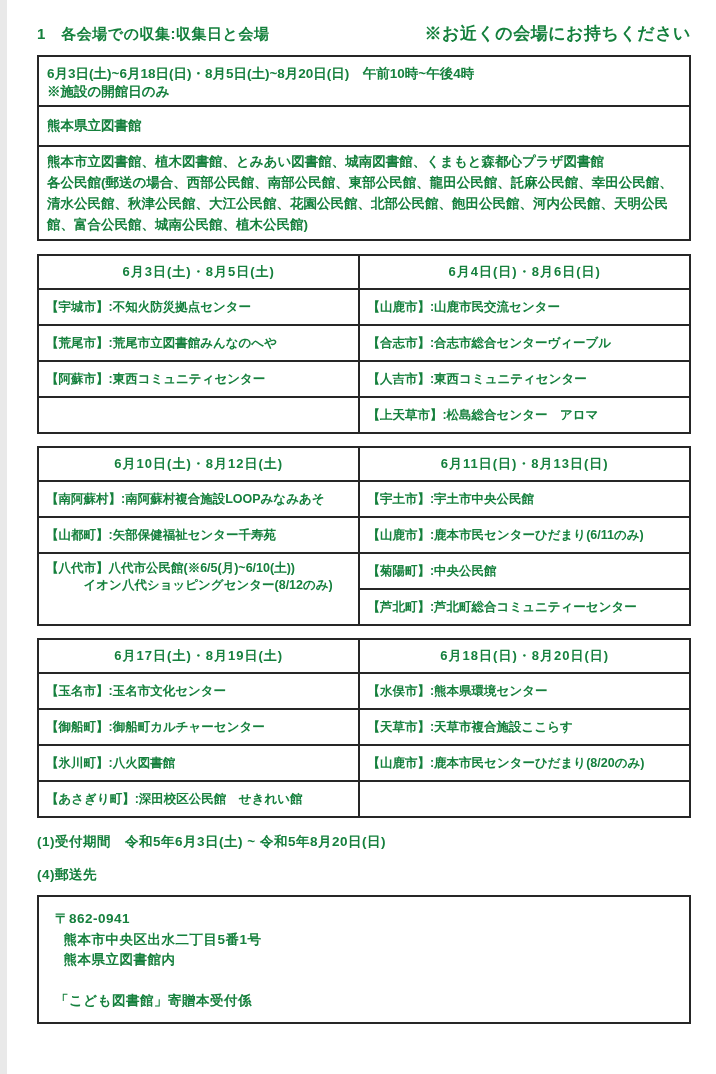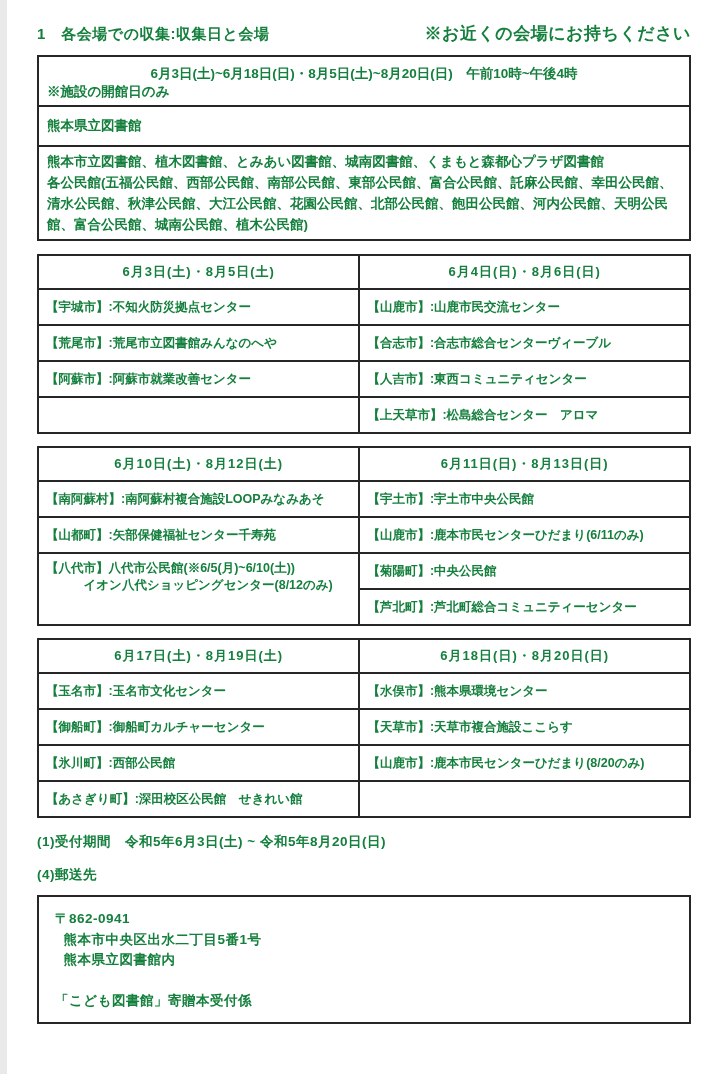--- a/index.html
+++ b/index.html
@@ -10,21 +10,21 @@
     padding:18px 32px 0 30px;overflow:hidden;position:relative;margin-left:7px;
   }
   .head-row{display:flex;justify-content:space-between;align-items:baseline;margin:4px 0 10px 0;}
   .h1{font-size:15px;letter-spacing:0.5px;}
   .note-big{font-size:17px;letter-spacing:0.5px;}
   table.tbl{width:100%;border-collapse:collapse;table-layout:fixed;}
   table.tbl,.tbl th,.tbl td{border:2px solid #262626;}
   
   .main{margin-bottom:13px;}
   .main td{padding:4px 8px;font-size:13.5px;}
-  .mt-head .date-line{text-align:center;font-size:13.5px;padding-top:4px;}
+  .mt-head .date-line{text-align:left;font-size:13.5px;padding-top:4px;}
   .mt-head .open-note{padding-right:22px;font-size:13.5px;}
   .mt-row{height:30px;}
   .mt-list{line-height:21px;white-space:pre-line;padding:6px 8px;height:80px;}
   
   .sched{margin-bottom:12px;}
   .sched col.c-l{width:49.3%;}
   .sched col.c-r{width:50.7%;}
   .sched th{height:30px;font-size:13px;text-align:center;letter-spacing:1px;}
   .sched td{height:30px;font-size:12.5px;padding:2px 7px;white-space:pre-wrap;overflow:hidden;line-height:17px;}
   .sched td.tall{vertical-align:top;padding-top:6px;}
@@ -50,21 +50,21 @@
       <td class="mt-head">
         <div class="date-line">6月3日(土)~6月18日(日)・8月5日(土)~8月20日(日)　午前10時~午後4時</div>
         <div class="open-note">※施設の開館日のみ</div>
       </td>
     </tr>
     <tr>
       <td class="mt-row">熊本県立図書館</td>
     </tr>
     <tr>
       <td class="mt-list">熊本市立図書館、植木図書館、とみあい図書館、城南図書館、くまもと森都心プラザ図書館
-各公民館(五福公民館、西部公民館、南部公民館、東部公民館、富合公民館、託麻公民館、幸田公民館、清水公民館、秋津公民館、大江公民館、花園公民館、北部公民館、飽田公民館、河内公民館、天明公民館、富合公民館、城南公民館、植木公民館)</td>
+各公民館(郵送の場合、西部公民館、南部公民館、東部公民館、龍田公民館、託麻公民館、幸田公民館、清水公民館、秋津公民館、大江公民館、花園公民館、北部公民館、飽田公民館、河内公民館、天明公民館、富合公民館、城南公民館、植木公民館)</td>
     </tr>
   </tbody>
     </table>
 
   <table class="tbl sched">
     <colgroup>
         <col class="c-l">
         <col class="c-r">
       </colgroup>
     <tbody>
@@ -74,21 +74,21 @@
     </tr>
     <tr>
       <td>【宇城市】:不知火防災拠点センター</td>
       <td>【山鹿市】:山鹿市民交流センター</td>
     </tr>
     <tr>
       <td>【荒尾市】:荒尾市立図書館みんなのへや</td>
       <td>【合志市】:合志市総合センターヴィーブル</td>
     </tr>
     <tr>
-      <td>【阿蘇市】:阿蘇市就業改善センター</td>
+      <td>【阿蘇市】:東西コミュニティセンター</td>
       <td>【人吉市】:東西コミュニティセンター</td>
     </tr>
     <tr>
       <td></td>
       <td>【上天草市】:松島総合センター　アロマ</td>
     </tr>
   </tbody>
     </table>
 
   <table class="tbl sched">
@@ -132,21 +132,21 @@
     </tr>
     <tr>
       <td>【玉名市】:玉名市文化センター</td>
       <td>【水俣市】:熊本県環境センター</td>
     </tr>
     <tr>
       <td>【御船町】:御船町カルチャーセンター</td>
       <td>【天草市】:天草市複合施設ここらす</td>
     </tr>
     <tr>
-      <td>【氷川町】:西部公民館</td>
+      <td>【氷川町】:八火図書館</td>
       <td>【山鹿市】:鹿本市民センターひだまり(8/20のみ)</td>
     </tr>
     <tr>
       <td>【あさぎり町】:深田校区公民館　せきれい館</td>
       <td></td>
     </tr>
   </tbody>
     </table>
 
   <div class="line">(1)受付期間　令和5年6月3日(土) ~ 令和5年8月20日(日)</div>

